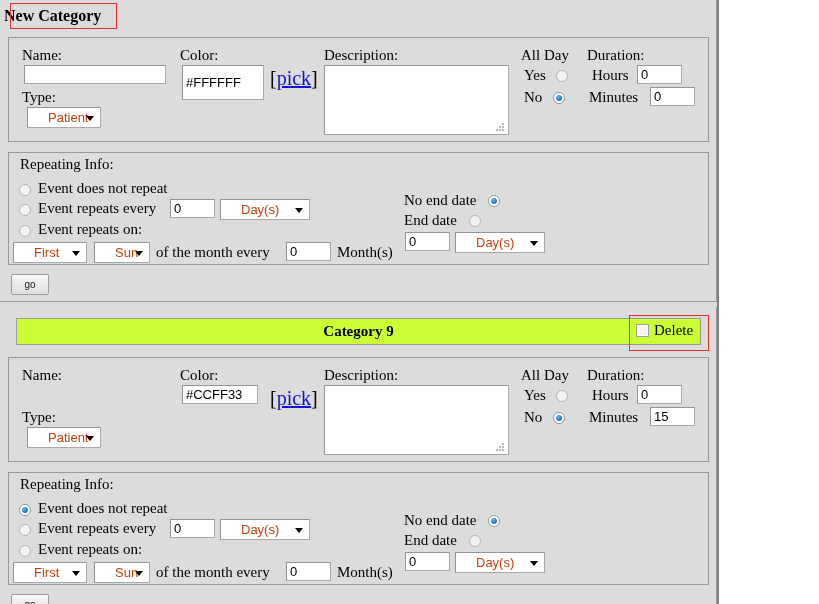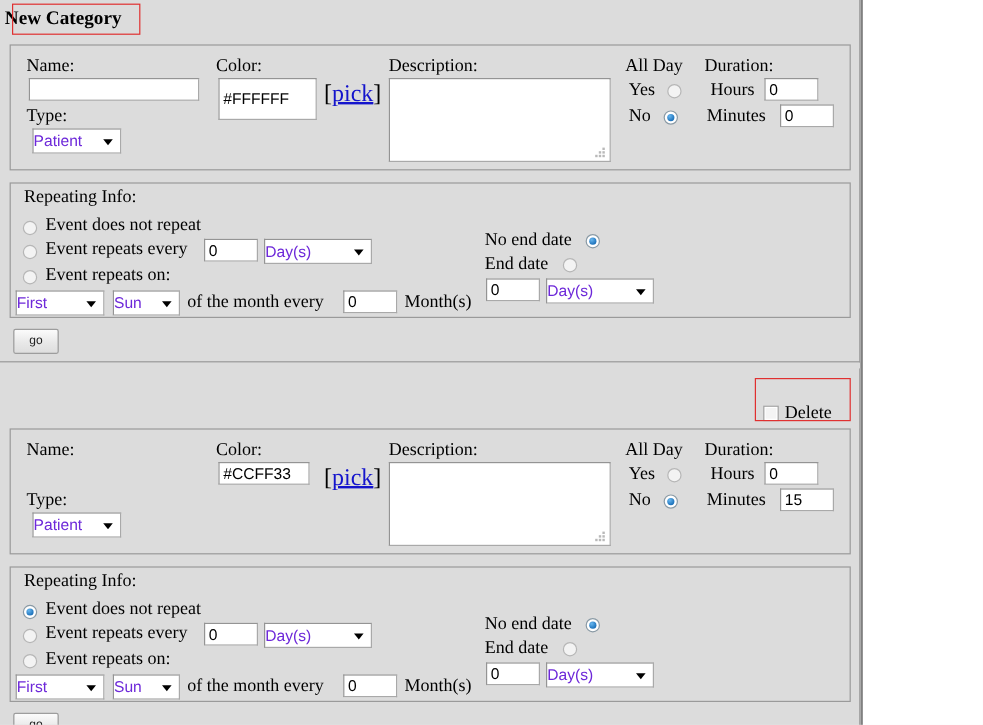--- a/index.html
+++ b/index.html
@@ -134,24 +134,24 @@
   }
   .sel {
     position: absolute;
     box-sizing: border-box;
     background: #ffffff;
     border: 1px solid #a9a9a9;
     border-top-color: #949494;
     border-left-color: #949494;
     font-family: "Liberation Sans", "DejaVu Sans", sans-serif;
     font-size: 13px;
-    color: #6d28d9;
+    color: #c2410c;
     display: flex;
     align-items: center;
-    padding-left: 0;
+    padding-left: 20px;
   }
   .sel .arrow {
     position: absolute;
     right: 6px;
     top: 50%;
     margin-top: -2px;
     width: 0; height: 0;
     border-left: 4px solid transparent;
     border-right: 4px solid transparent;
     border-top: 5px solid #000;
@@ -297,21 +297,24 @@
     <div class="sel" style="left:455px; top:233px; width:90px; height:21px;">
       <span>Day(s)</span>
       <span class="arrow"></span>
     </div>
 
     <div class="btn" style="left:11px; top:275px; width:38px; height:21px;">go</div>
   </div>
 
   <div class="panel" style="top:307px; height:300px;">
 
-    <div class="delete-wrap" style="left:636px; top:29px;">
+    <div class="cat-header" style="left:16px; top:11px; width:685px; height:27px; background:#CCFF33;">
+      <span class="cat-header-title">Category 9</span>
+    </div>
+    <div class="delete-wrap" style="left:636px; top:15px;">
       <span class="cbox"></span>
       <span>Delete</span>
     </div>
     <div class="redbox" style="left:629px; top:8px; width:80px; height:36px;"></div>
 
     <div class="box" style="left:8px; top:50px; width:701px; height:105px;"></div>
 
     <div class="lbl" style="left:22px; top:60px;">Name:</div>
 
     <div class="lbl" style="left:22px; top:102px;">Type:</div>

